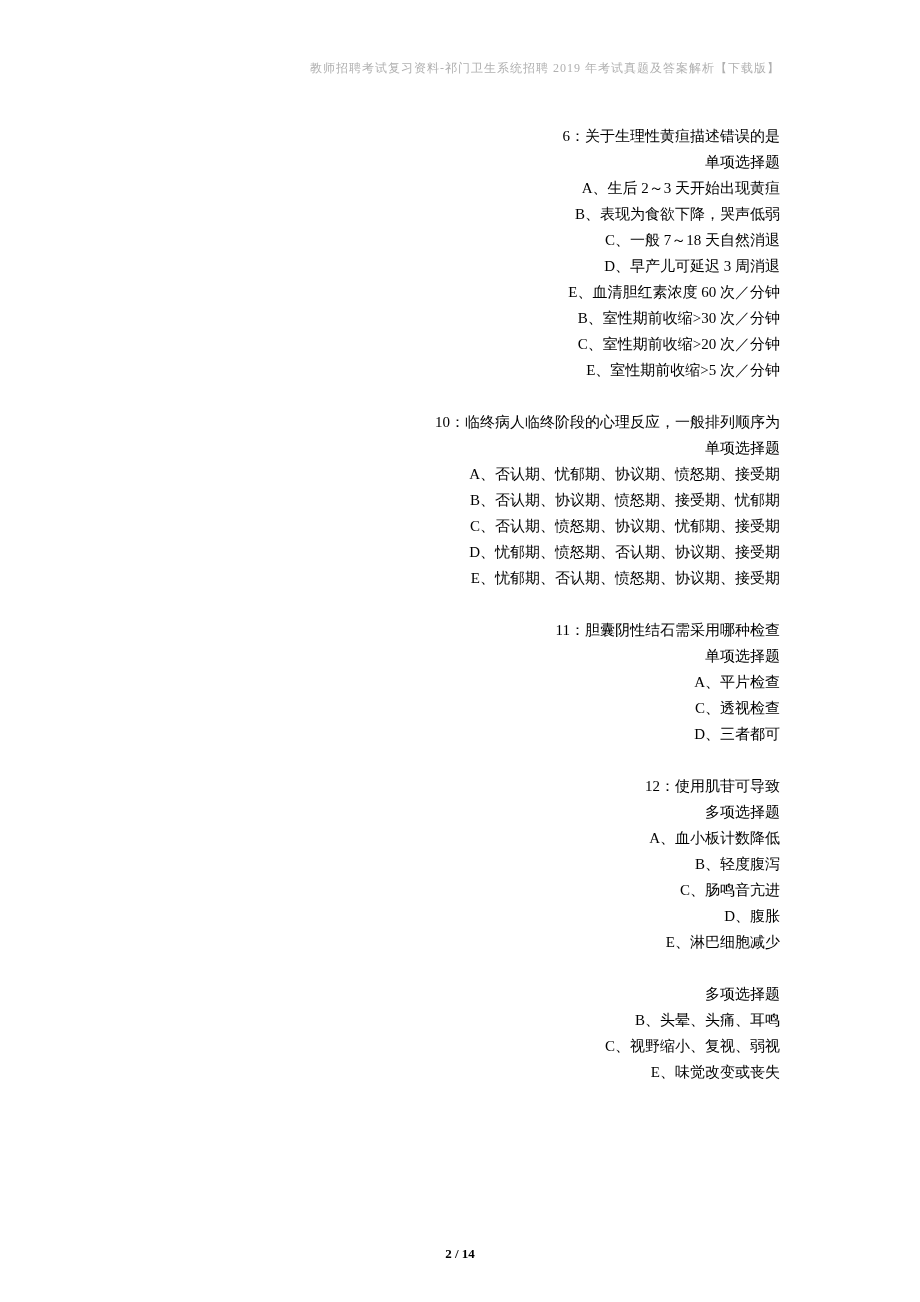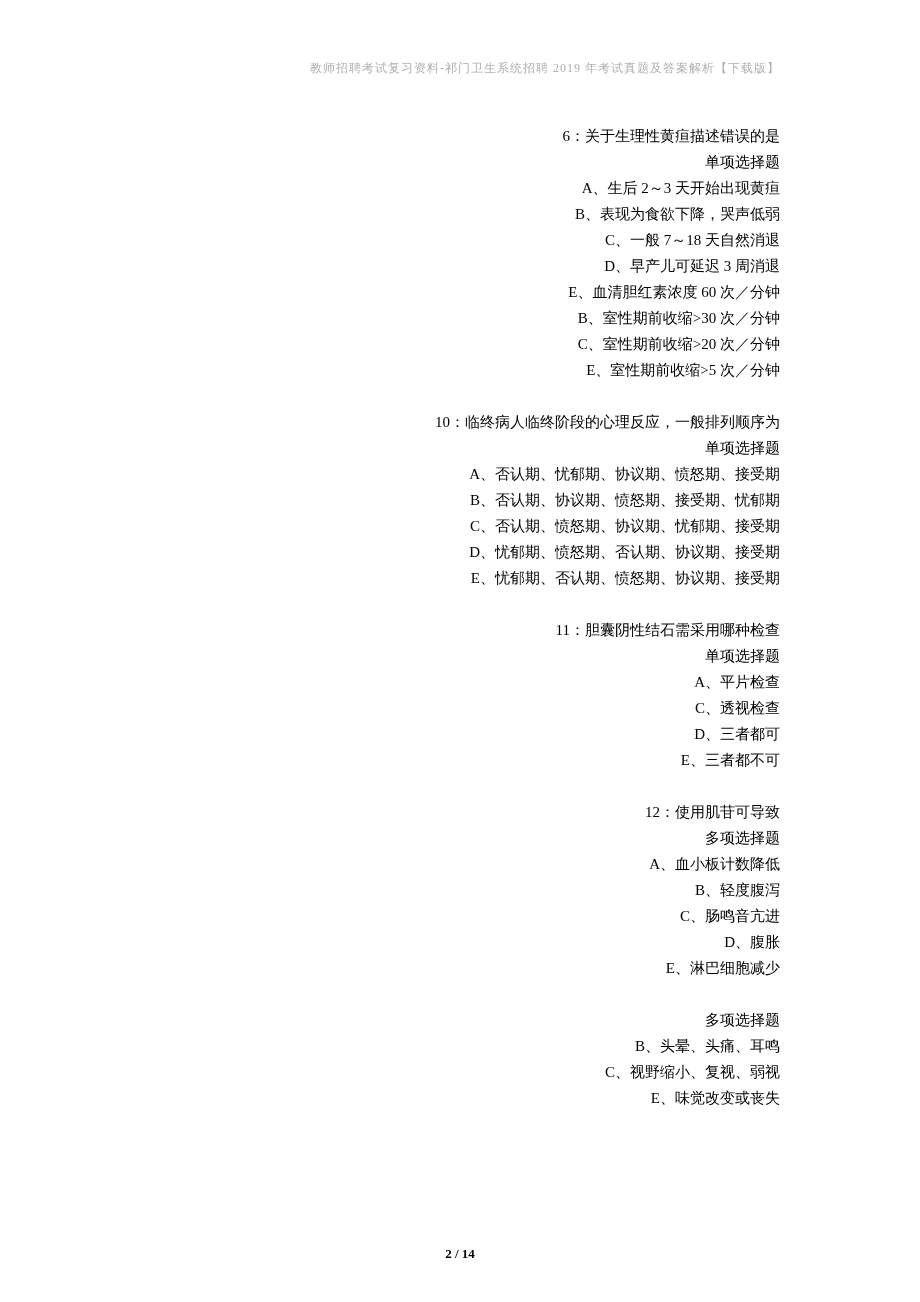--- a/index.html
+++ b/index.html
@@ -68,21 +68,20 @@
         <div class="q-line">C、否认期、愤怒期、协议期、忧郁期、接受期</div>
         <div class="q-line">D、忧郁期、愤怒期、否认期、协议期、接受期</div>
         <div class="q-line">E、忧郁期、否认期、愤怒期、协议期、接受期</div>
       </div>
       <div class="question-block">
         <div class="q-line">11：胆囊阴性结石需采用哪种检查</div>
         <div class="q-line">单项选择题</div>
         <div class="q-line">A、平片检查</div>
         <div class="q-line">C、透视检查</div>
         <div class="q-line">D、三者都可</div>
-        <div class="q-line">E、三者都不可</div>
       </div>
       <div class="question-block">
         <div class="q-line">12：使用肌苷可导致</div>
         <div class="q-line">多项选择题</div>
         <div class="q-line">A、血小板计数降低</div>
         <div class="q-line">B、轻度腹泻</div>
         <div class="q-line">C、肠鸣音亢进</div>
         <div class="q-line">D、腹胀</div>
         <div class="q-line">E、淋巴细胞减少</div>
       </div>

